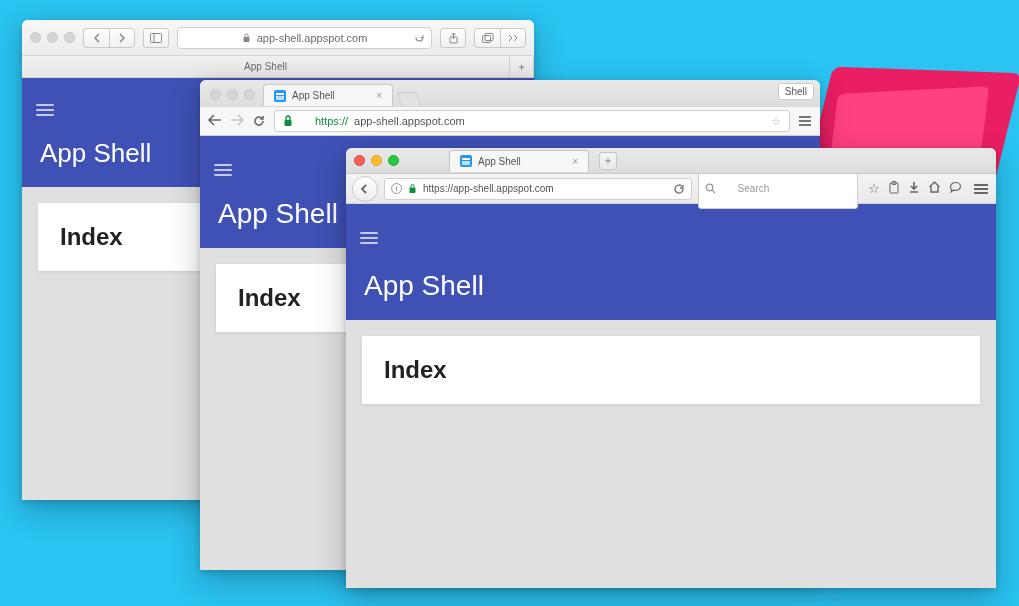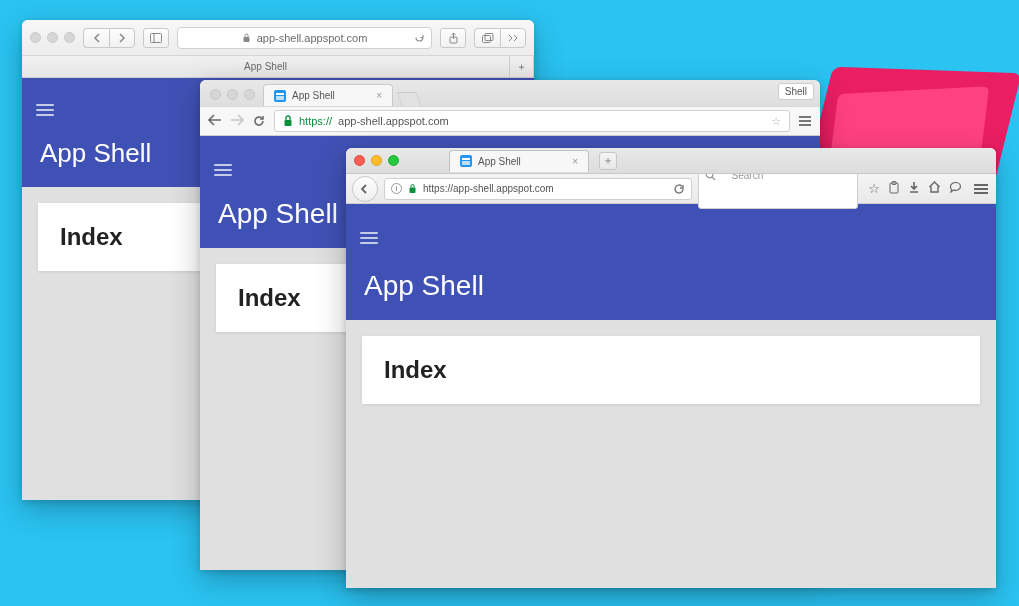--- a/index.html
+++ b/index.html
@@ -51,37 +51,37 @@
   .chrome .tabstrip .lights { margin: 0 8px 6px 2px; }
   .chrome .tab { background: #f7f7f7; border: 1px solid #c9c9c9; border-bottom: none; height: 22px; padding: 0 10px; display: flex; align-items: center; gap: 6px; font-size: 10px; color: #555; border-radius: 4px 4px 0 0; min-width: 130px; position: relative; }
   .chrome .tab .favicon { width: 12px; height: 12px; display: inline-flex; align-items: center; justify-content: center; }
   .chrome .tab .x { margin-left: auto; color: #999; font-size: 10px; }
   .chrome .newtab { width: 20px; height: 14px; background: #e2e2e2; border: 1px solid #c9c9c9; border-bottom: none; margin-left: 6px; transform: skewX(20deg); border-radius: 2px 2px 0 0; }
   .chrome .cleanbtn { position: absolute; right: 6px; top: 3px; font-size: 10px; background: #fff; border: 1px solid #ccc; border-radius: 3px; padding: 2px 6px; color: #555; }
   .chrome .toolbar { height: 30px; background: #f7f7f7; border-top: 1px solid #d9d9d9; border-bottom: 1px solid #d0d0d0; display: flex; align-items: center; padding: 0 8px; gap: 8px; }
   .chrome .nav { display: flex; gap: 8px; color: #7a7a7a; }
   .chrome .nav .disabled { color: #c8c8c8; }
   .chrome .omnibox { flex: 1; height: 22px; background: #fff; border: 1px solid #d0d0d0; border-radius: 3px; display: flex; align-items: center; padding: 0 8px; gap: 6px; font-size: 11px; color: #555; }
-  .chrome .omnibox .proto { color: #0a8f3c; }
+  .chrome .omnibox .proto { color: #0a8f3c; margin-left: 16px; }
   .chrome .omnibox .star { margin-left: auto; color: #bbb; }
   .chrome .page-header { padding-top: 10px; }
   .chrome .ham-row { padding: 6px 14px 22px; }
   .chrome .page-body { height: 360px; }
 
   
   .firefox { left: 346px; top: 148px; width: 650px; height: 440px; }
   .firefox .tabstrip { height: 26px; background: linear-gradient(#e9e9e9,#dcdcdc); display: flex; align-items: center; padding: 0 8px; gap: 10px; border-bottom: 1px solid #c8c8c8; position: relative; }
   .firefox .tab { background: #f7f7f7; border: 1px solid #c3c3c3; border-bottom: none; height: 22px; padding: 0 10px; display: flex; align-items: center; gap: 6px; font-size: 10px; color: #555; border-radius: 4px 4px 0 0; min-width: 140px; margin-left: 40px; }
   .firefox .tab .x { margin-left: auto; color: #999; }
   .firefox .plus { width: 18px; height: 18px; background: linear-gradient(#f4f4f4,#e8e8e8); border: 1px solid #c8c8c8; border-radius: 3px; display: flex; align-items: center; justify-content: center; font-size: 11px; color: #777; }
   .firefox .toolbar { height: 30px; background: linear-gradient(#f4f4f4,#e9e9e9); border-bottom: 1px solid #cfcfcf; display: flex; align-items: center; padding: 0 6px; gap: 6px; }
   .firefox .back { width: 26px; height: 26px; border-radius: 50%; border: 1px solid #c8c8c8; background: linear-gradient(#fff,#eee); display: flex; align-items: center; justify-content: center; color: #666; font-size: 13px; }
   .firefox .urlbox { flex: 1.2; height: 22px; background: #fff; border: 1px solid #cfcfcf; border-radius: 3px; display: flex; align-items: center; padding: 0 6px; gap: 6px; font-size: 10px; color: #555; }
   .firefox .urlbox .reload { margin-left: auto; color: #777; }
-  .firefox .searchbox { flex: 0.6; height: 40px; background: #fff; border: 1px solid #cfcfcf; border-radius: 3px; display: flex; align-items: flex-start; padding: 0 6px; gap: 16px; font-size: 10px; color: #999; }
+  .firefox .searchbox { flex: 0.6; height: 40px; background: #fff; border: 1px solid #cfcfcf; border-radius: 3px; display: flex; align-items: center; padding: 0 6px; gap: 22px; font-size: 10px; color: #999; }
   .firefox .righticons { display: flex; gap: 8px; color: #666; font-size: 13px; padding: 0 4px; }
   .firefox .menu3 { display: flex; flex-direction: column; gap: 2px; padding: 2px; }
   .firefox .menu3 span { width: 14px; height: 2px; background: #666; }
   .firefox .page-header { padding-top: 10px; }
   .firefox .ham-row { padding: 6px 14px 26px; }
   .firefox .page-body { height: 300px; }
 
   
   .deco { position: absolute; left: 810px; top: 70px; width: 190px; height: 180px; }
   .deco .a { position: absolute; inset: 0; background: #e91e63; transform: skewX(-12deg) rotate(2deg); border-radius: 8px; }

